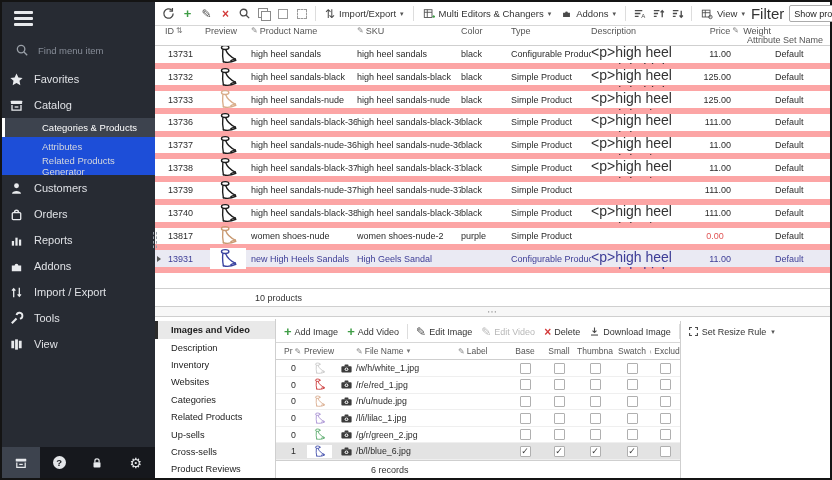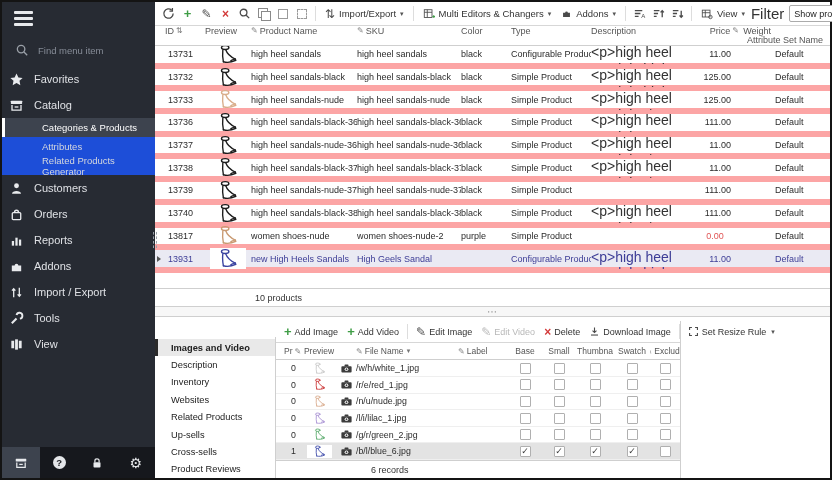--- a/index.html
+++ b/index.html
@@ -677,20 +677,23 @@
         <div class="tab">
             <span>Description</span>
           </div>
         <div class="tab">
             <span>Inventory</span>
           </div>
         <div class="tab">
             <span>Websites</span>
           </div>
         <div class="tab">
+            <span>Categories</span>
+          </div>
+        <div class="tab">
             <span>Related Products</span>
           </div>
         <div class="tab">
             <span>Up-sells</span>
           </div>
         <div class="tab">
             <span>Cross-sells</span>
           </div>
         <div class="tab">
             <span>Product Reviews</span>

